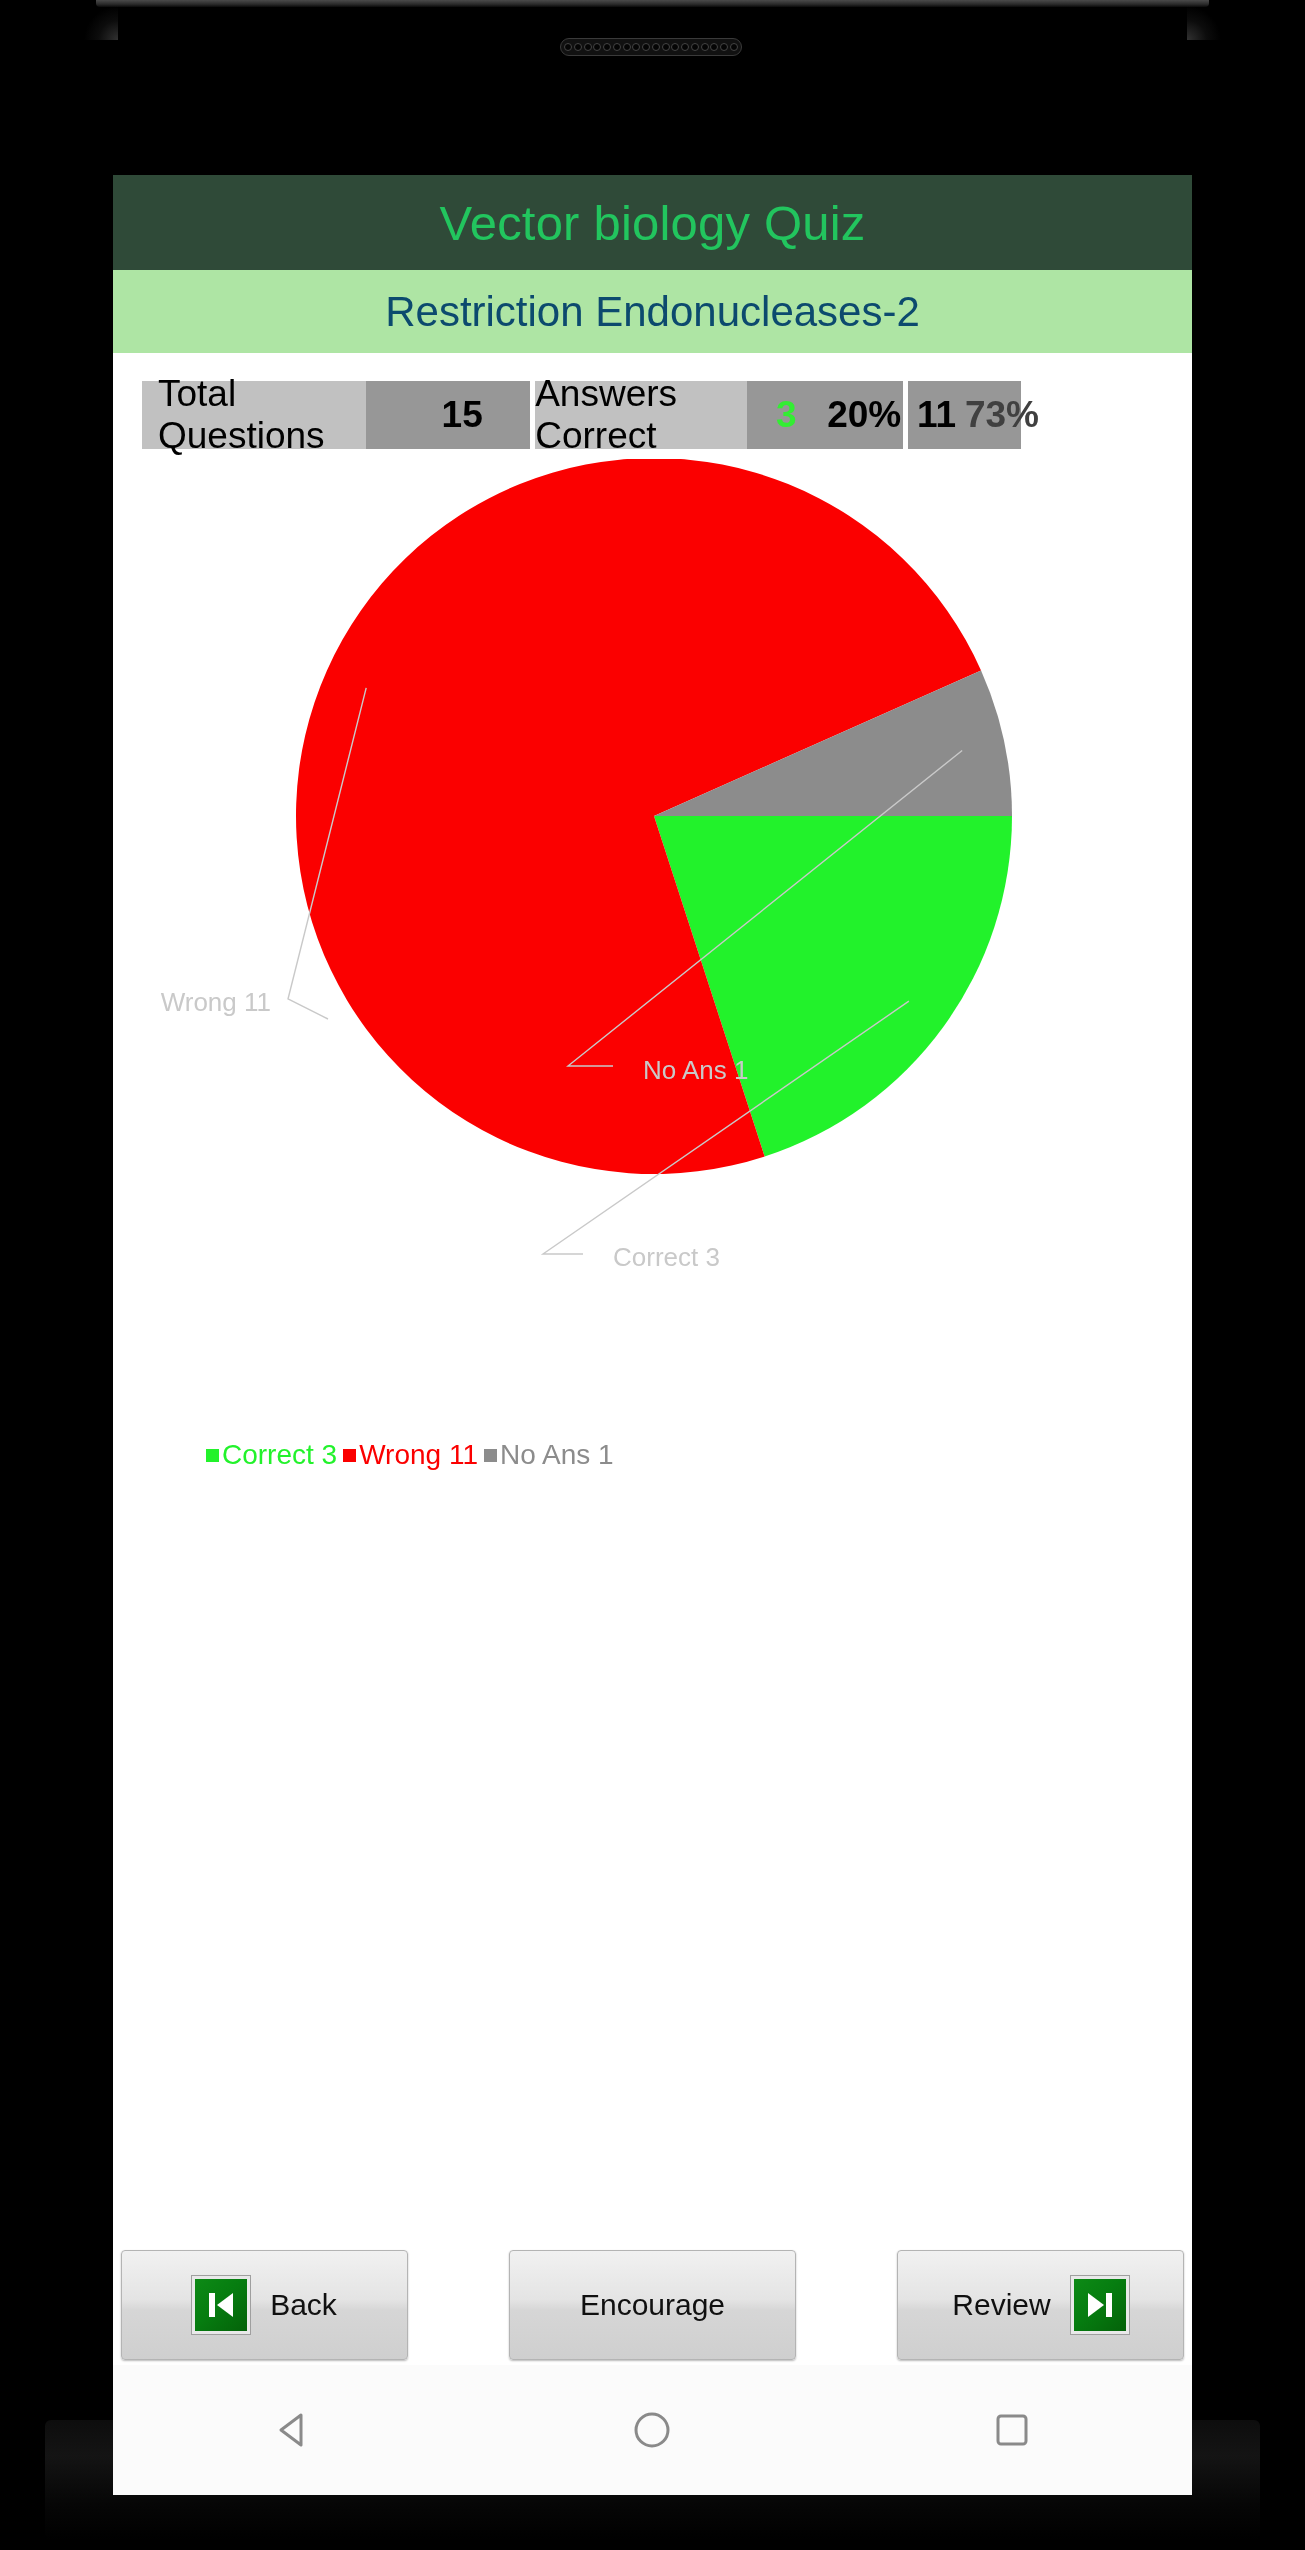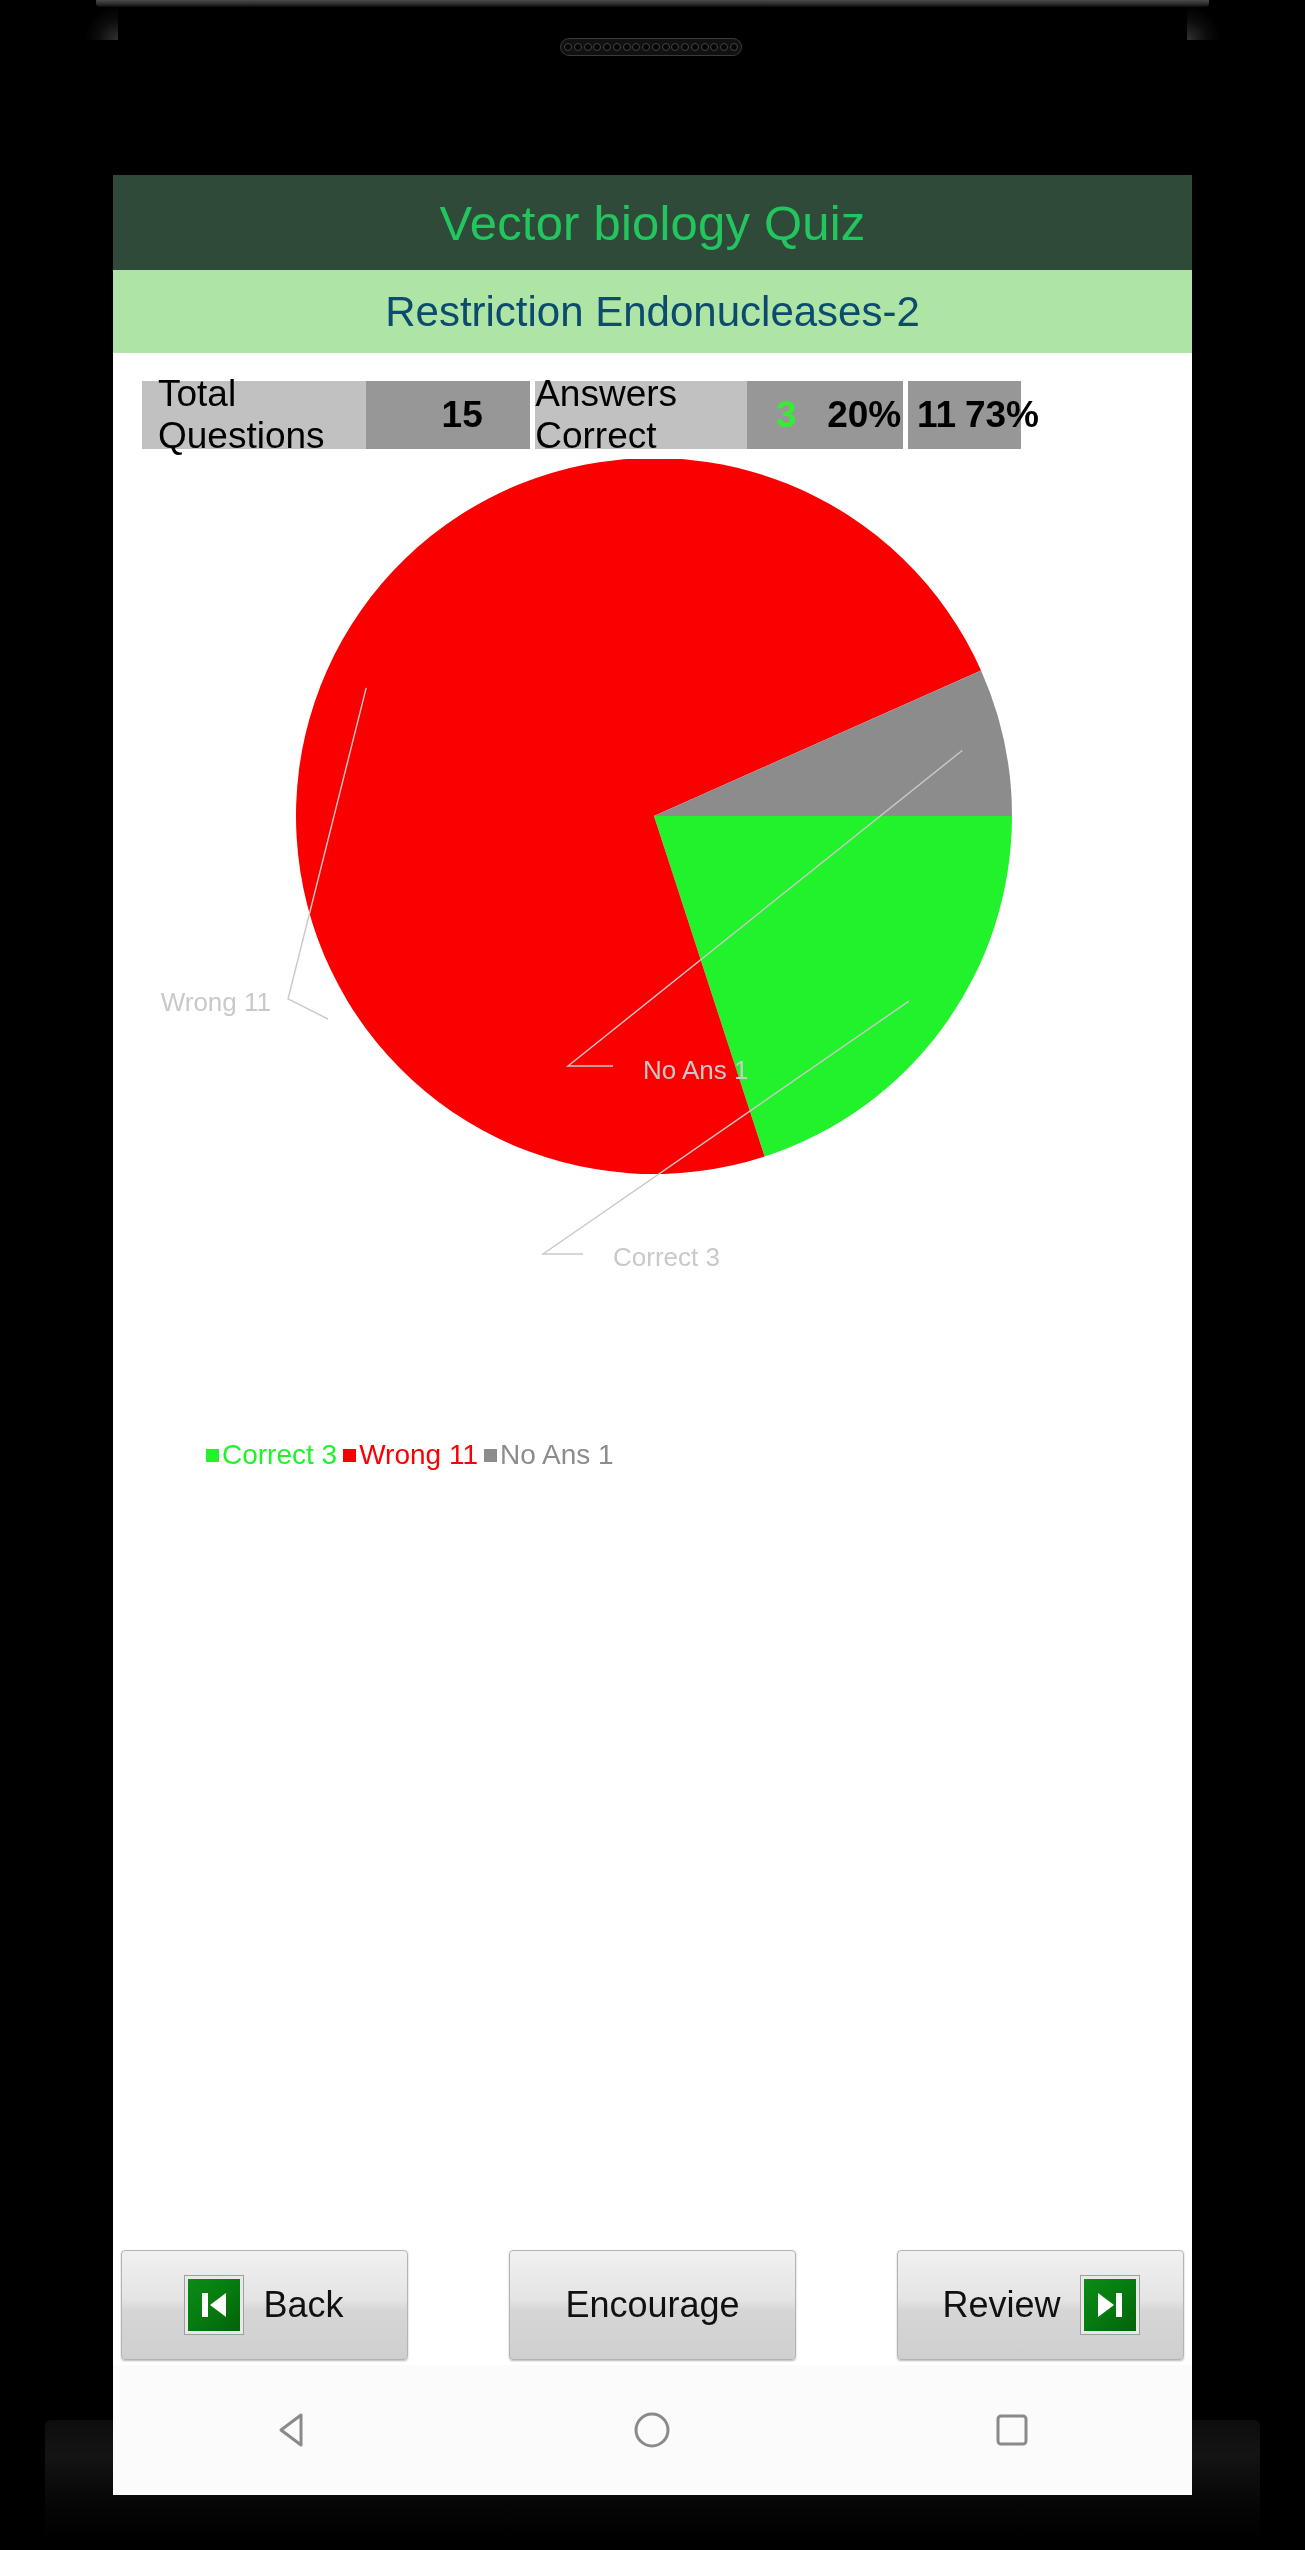--- a/index.html
+++ b/index.html
@@ -217,21 +217,21 @@
     border: 1px solid #b4b4b4;
     border-radius: 4px;
     box-shadow: 0 1px 2px rgba(0,0,0,0.28);
     display: flex;
     align-items: center;
     justify-content: center;
     gap: 20px;
     box-sizing: border-box;
   }
   .nav-button .btn-label {
-    font-size: 36px;
+    font-size: 30px;
     color: #101010;
   }
   .btn-icon {
     width: 58px; height: 58px;
     background: linear-gradient(135deg, #0d8a16 0%, #067d10 45%, #046209 100%);
     border: 3px solid #e9e9e9;
     outline: 1px solid #9f9f9f;
     display: flex;
     align-items: center;
     justify-content: center;
@@ -309,21 +309,21 @@
         <div class="stat-row">
           <div class="stat-label align-center">Answers Correct</div>
           <div class="stat-values">
             <div class="stat-count" style="color: rgb(51, 238, 51);">3</div>
             <div class="stat-pct" style="color: #000000;">20%</div>
           </div>
         </div>
         <div class="stat-row">
           <div class="stat-values">
             <div class="stat-count" style="color: #000000;">11</div>
-            <div class="stat-pct" style="color: #000000;">73%</div>
+            <div class="stat-pct" style="color: #404040;">73%</div>
           </div>
         </div>
       </div>
 
     <div id="chart-area">
       <svg id="pie-svg" width="1079" height="1170" viewBox="0 0 1079 1170">
         <g id="pie-slices">
             <path d="M 541 357 L 899 357 A 358 358 0 0 1 651.6280839862312 697.478232833665 Z" fill="#22f22b"></path>
             <path d="M 541 357 L 651.6280839862312 697.478232833665 A 358 358 0 1 1 868.0492738360512 211.38828177886356 Z" fill="#fb0000"></path>
             <path d="M 541 357 L 868.0492738360512 211.38828177886356 A 358 358 0 0 1 899 356.9999999999999 Z" fill="#8c8c8c"></path>

